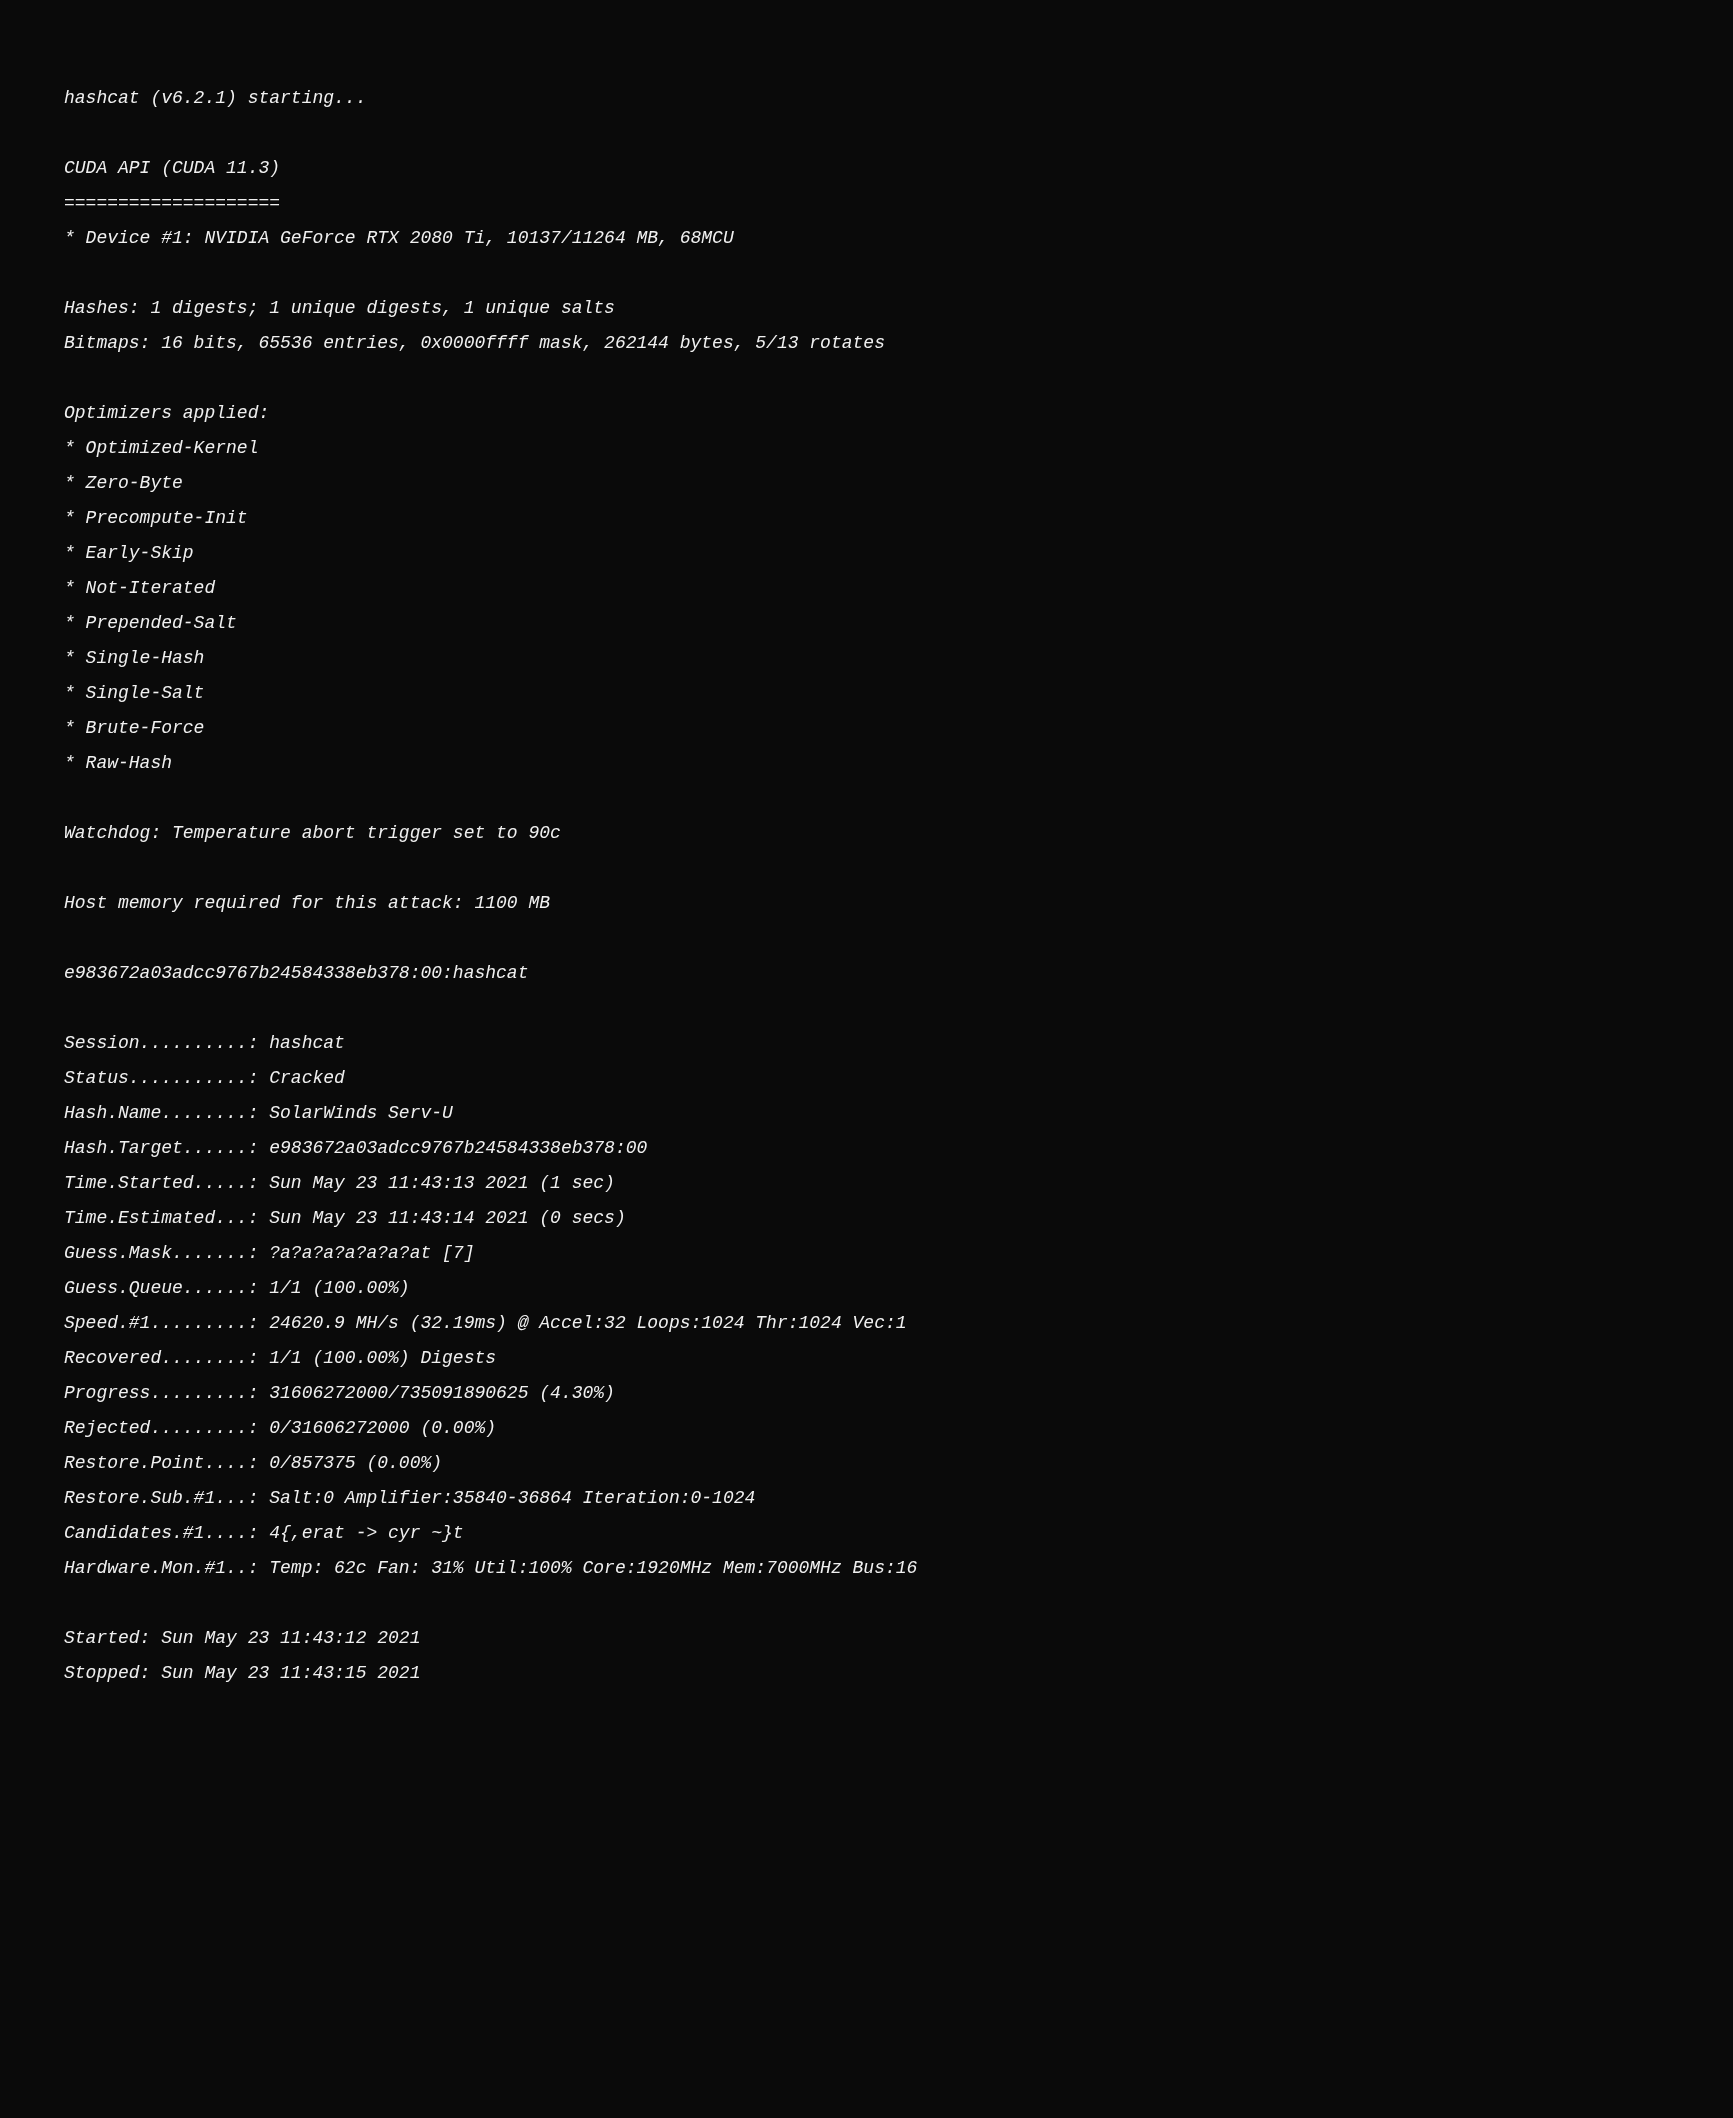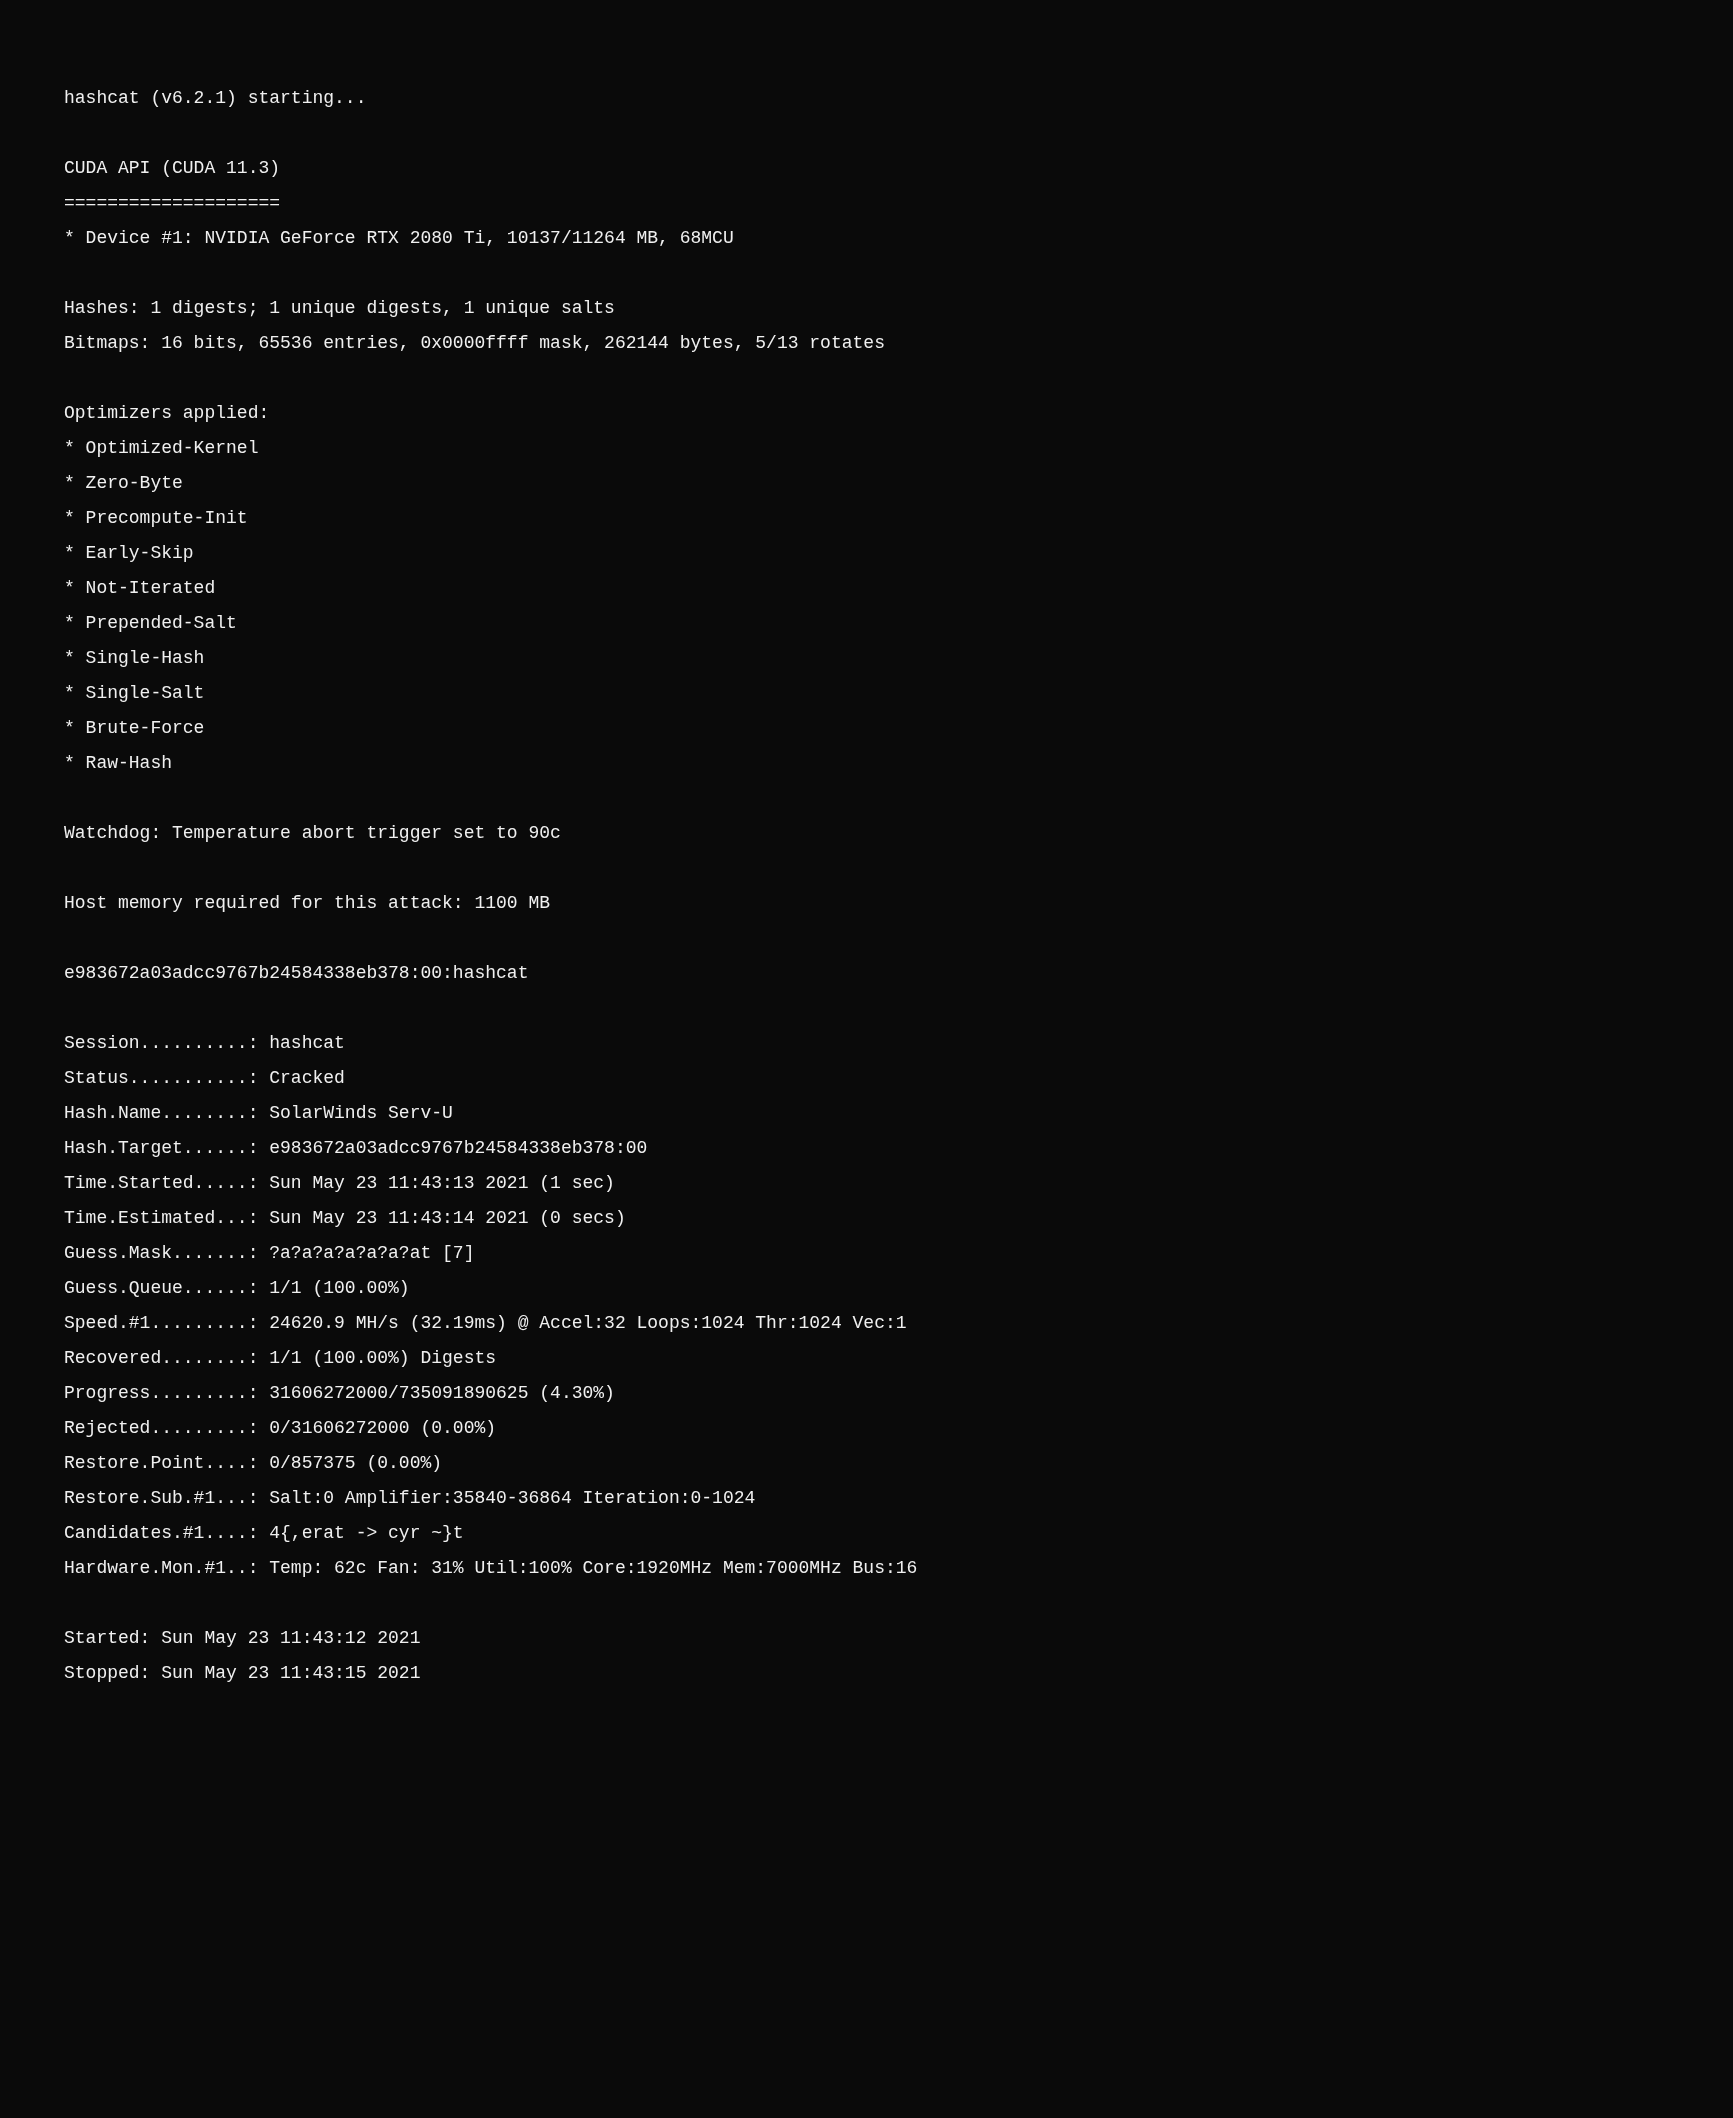--- a/index.html
+++ b/index.html
@@ -1,18 +1,19 @@
 <!DOCTYPE html>
 <html style="font-size:10.3px"><head>
   <meta charset="utf-8">
   <style>
     * {
       margin: 8px;
       padding: 0;
       box-sizing: border-box;
+      font-style: italic;
     }
     body {
       background-color: #0a0a0a;
       color: #f0f0f0;
       font-family: 'Courier New', Courier, monospace;
       font-size: 18px;
       line-height: 1.5;
       padding: 26px 32px;
       width: 1733px;
       min-height: 2119px;

